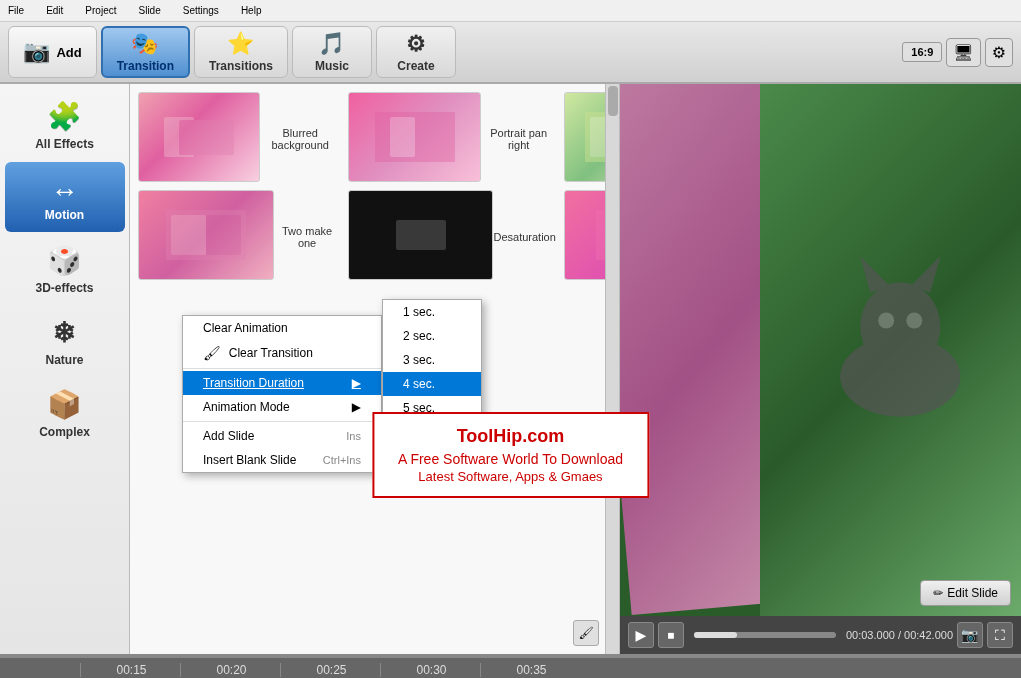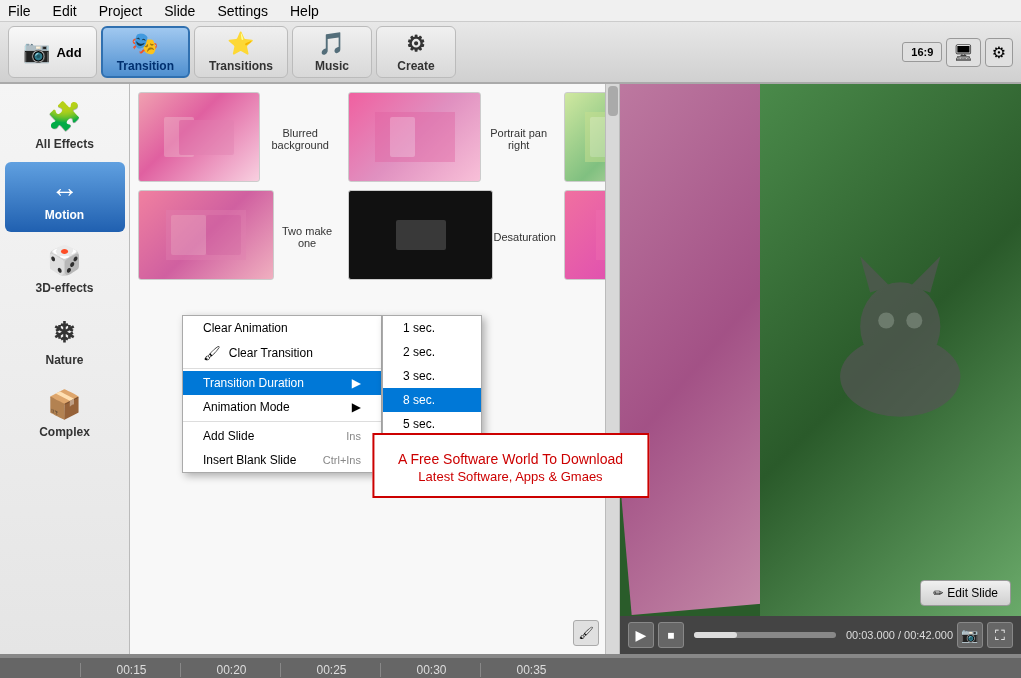--- a/index.html
+++ b/index.html
@@ -1,20 +1,20 @@
 <!DOCTYPE html>
 <html><head>
   <meta charset="utf-8">
   <style>
     * { box-sizing: border-box; margin: 0; padding: 0; }
     body { font-family: Arial, sans-serif; font-size: 12px; background: #c0c0c0; width: 1021px; height: 678px; overflow: hidden; position: relative; }
 
     
     .menu-bar { background: #f0f0f0; height: 22px; display: flex; align-items: center; border-bottom: 1px solid #ccc; padding-left: 4px; }
-    .menu-bar span { margin-right: 14px; font-size: 14px; cursor: pointer; padding: 2px 4px; }
+    .menu-bar span { margin-right: 14px; font-size: 10px; cursor: pointer; padding: 2px 4px; }
 
     
     .toolbar { background: linear-gradient(to bottom, #e8e8e8, #d0d0d0); height: 62px; display: flex; align-items: center; border-bottom: 2px solid #aaa; padding: 4px 8px; gap: 4px; }
 
     .tb-btn { display: flex; flex-direction: column; align-items: center; justify-content: center; padding: 4px 14px; border-radius: 6px; cursor: pointer; min-width: 80px; height: 52px; font-size: 12px; font-weight: bold; border: 1px solid transparent; }
     .tb-btn.active { background: linear-gradient(to bottom, #a0c8f0, #5090d0); border: 2px solid #3070b0; color: #003070; }
     .tb-btn:not(.active) { background: linear-gradient(to bottom, #f0f0f0, #d8d8d8); border: 1px solid #bbb; color: #333; }
     .tb-btn .icon { font-size: 22px; margin-bottom: 2px; }
     .tb-btn-add { display: flex; align-items: center; gap: 6px; background: linear-gradient(to bottom, #f8f8f8, #e0e0e0); border: 1px solid #bbb; border-radius: 6px; padding: 4px 14px; height: 52px; cursor: pointer; font-size: 13px; font-weight: bold; }
 
@@ -66,27 +66,27 @@
     
     .bottom-area { height: 175px; background: #555; border-top: 2px solid #888; display: flex; flex-direction: column; }
 
     .timeline-ruler { height: 24px; background: #666; display: flex; align-items: center; padding-left: 40px; }
     .ruler-marks { display: flex; gap: 0; color: #ddd; font-size: 12px; }
     .ruler-mark { width: 100px; text-align: center; border-left: 1px solid #888; padding-left: 2px; }
 
     
     .context-menu { position: absolute; top: 315px; left: 182px; background: white; border: 1px solid #aaa; box-shadow: 3px 3px 8px rgba(0,0,0,0.3); z-index: 100; min-width: 200px; }
     .ctx-item { padding: 5px 20px; cursor: pointer; display: flex; align-items: center; gap: 8px; font-size: 12px; }
-    .ctx-item.active-menu { background: #0078d7; color: white; }
+    .ctx-item.active-menu { background: #0078d7; color: white; text-decoration: underline; }
     .ctx-separator { height: 1px; background: #ddd; margin: 2px 0; }
     .ctx-arrow { margin-left: auto; }
     .ctx-shortcut { margin-left: auto; color: #888; font-size: 11px; }
 
     
-    .submenu { position: absolute; top: 315px; left: 382px; background: white; border: 1px solid #aaa; box-shadow: 3px 3px 8px rgba(0,0,0,0.3); z-index: 101; min-width: 100px; }
+    .submenu { position: absolute; top: 299px; left: 382px; background: white; border: 1px solid #aaa; box-shadow: 3px 3px 8px rgba(0,0,0,0.3); z-index: 101; min-width: 100px; }
     .submenu-item { padding: 5px 20px; cursor: pointer; font-size: 12px; display: flex; align-items: center; }
     .submenu-item.selected { background: #0078d7; color: white; }
 
     
     .watermark { position: absolute; bottom: 180px; left: 50%; transform: translateX(-50%); background: white; border: 2px solid #cc0000; padding: 12px 24px; text-align: center; z-index: 200; font-family: Arial; }
     .watermark-title { color: #cc0000; font-size: 18px; font-weight: bold; }
     .watermark-sub { color: #cc0000; font-size: 14px; margin-top: 4px; }
     .watermark-sub2 { color: #cc0000; font-size: 13px; margin-top: 2px; }
 
     .add-icon { font-size: 22px; color: #555; }
@@ -321,23 +321,24 @@
   <div class="submenu-item">
     <span>1 sec.</span>
   </div>
   <div class="submenu-item">
     <span>2 sec.</span>
   </div>
   <div class="submenu-item">
     <span>3 sec.</span>
   </div>
   <div class="submenu-item selected">
-    <span>8 sec.</span>
+    <span>4 sec.</span>
   </div>
   <div class="submenu-item">
     <span>5 sec.</span>
   </div>
 </div>
 
 <div class="watermark">
+  <div class="watermark-title">ToolHip.com</div>
   <div class="watermark-sub">A Free Software World To Download</div>
   <div class="watermark-sub2">Latest Software, Apps &amp; Gmaes</div>
 </div>
 
 </body></html>

